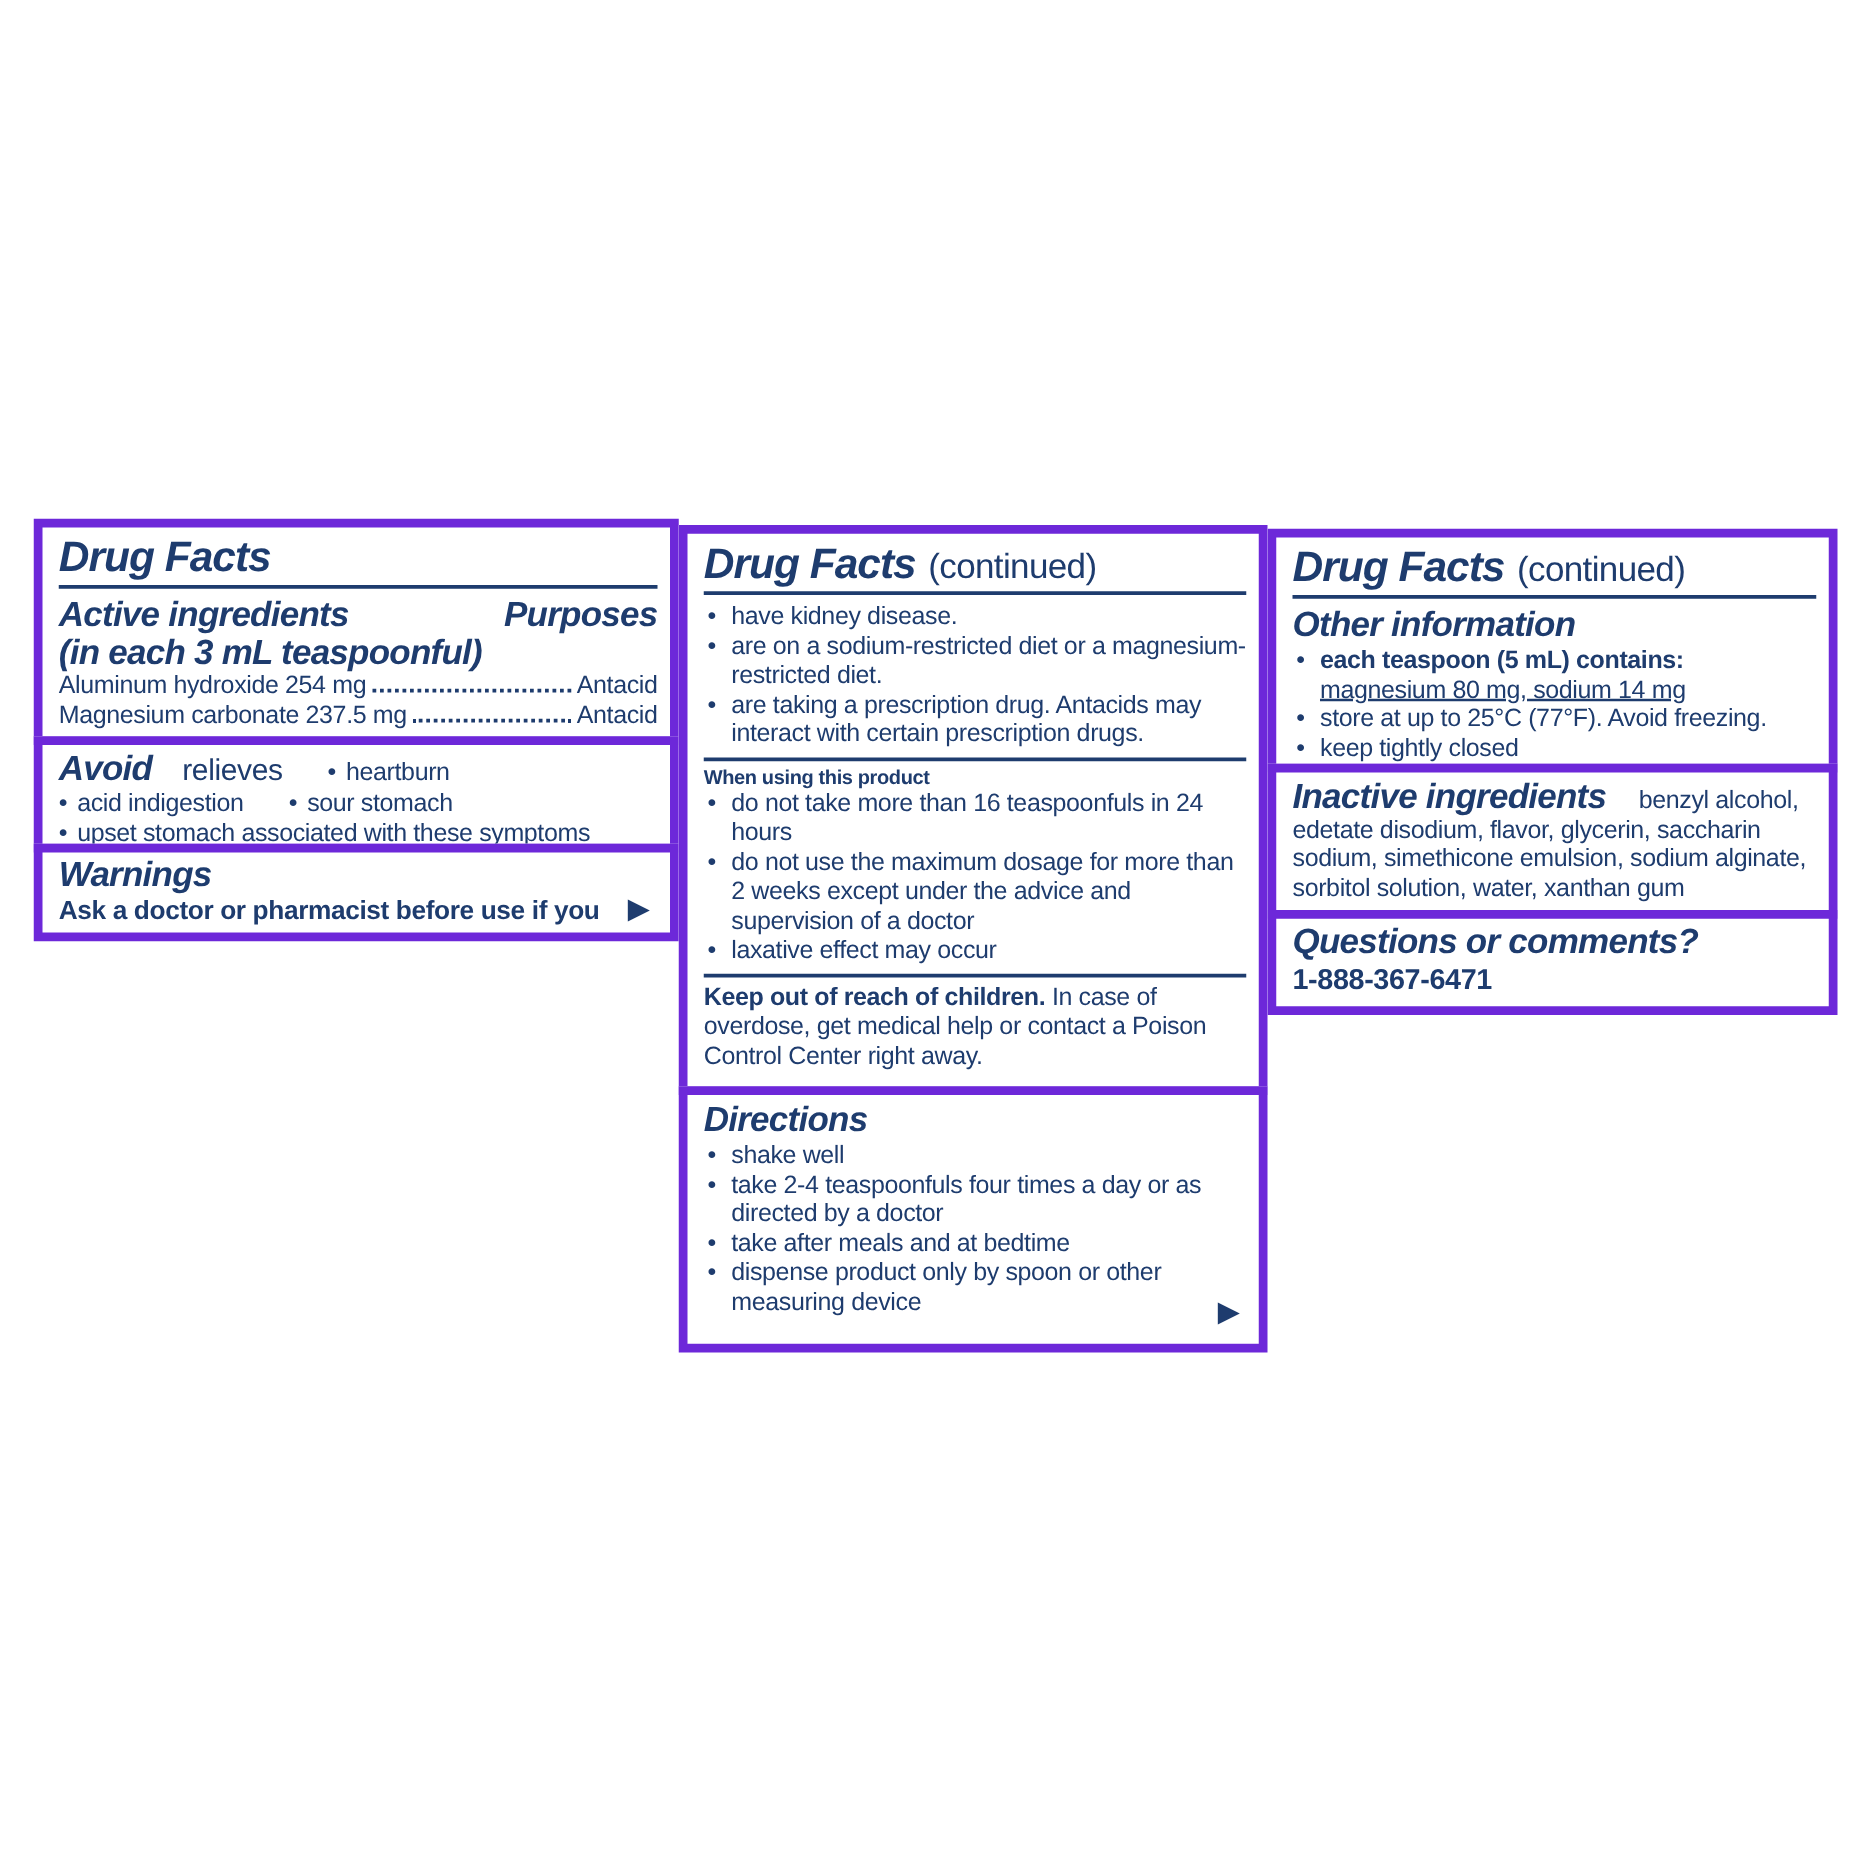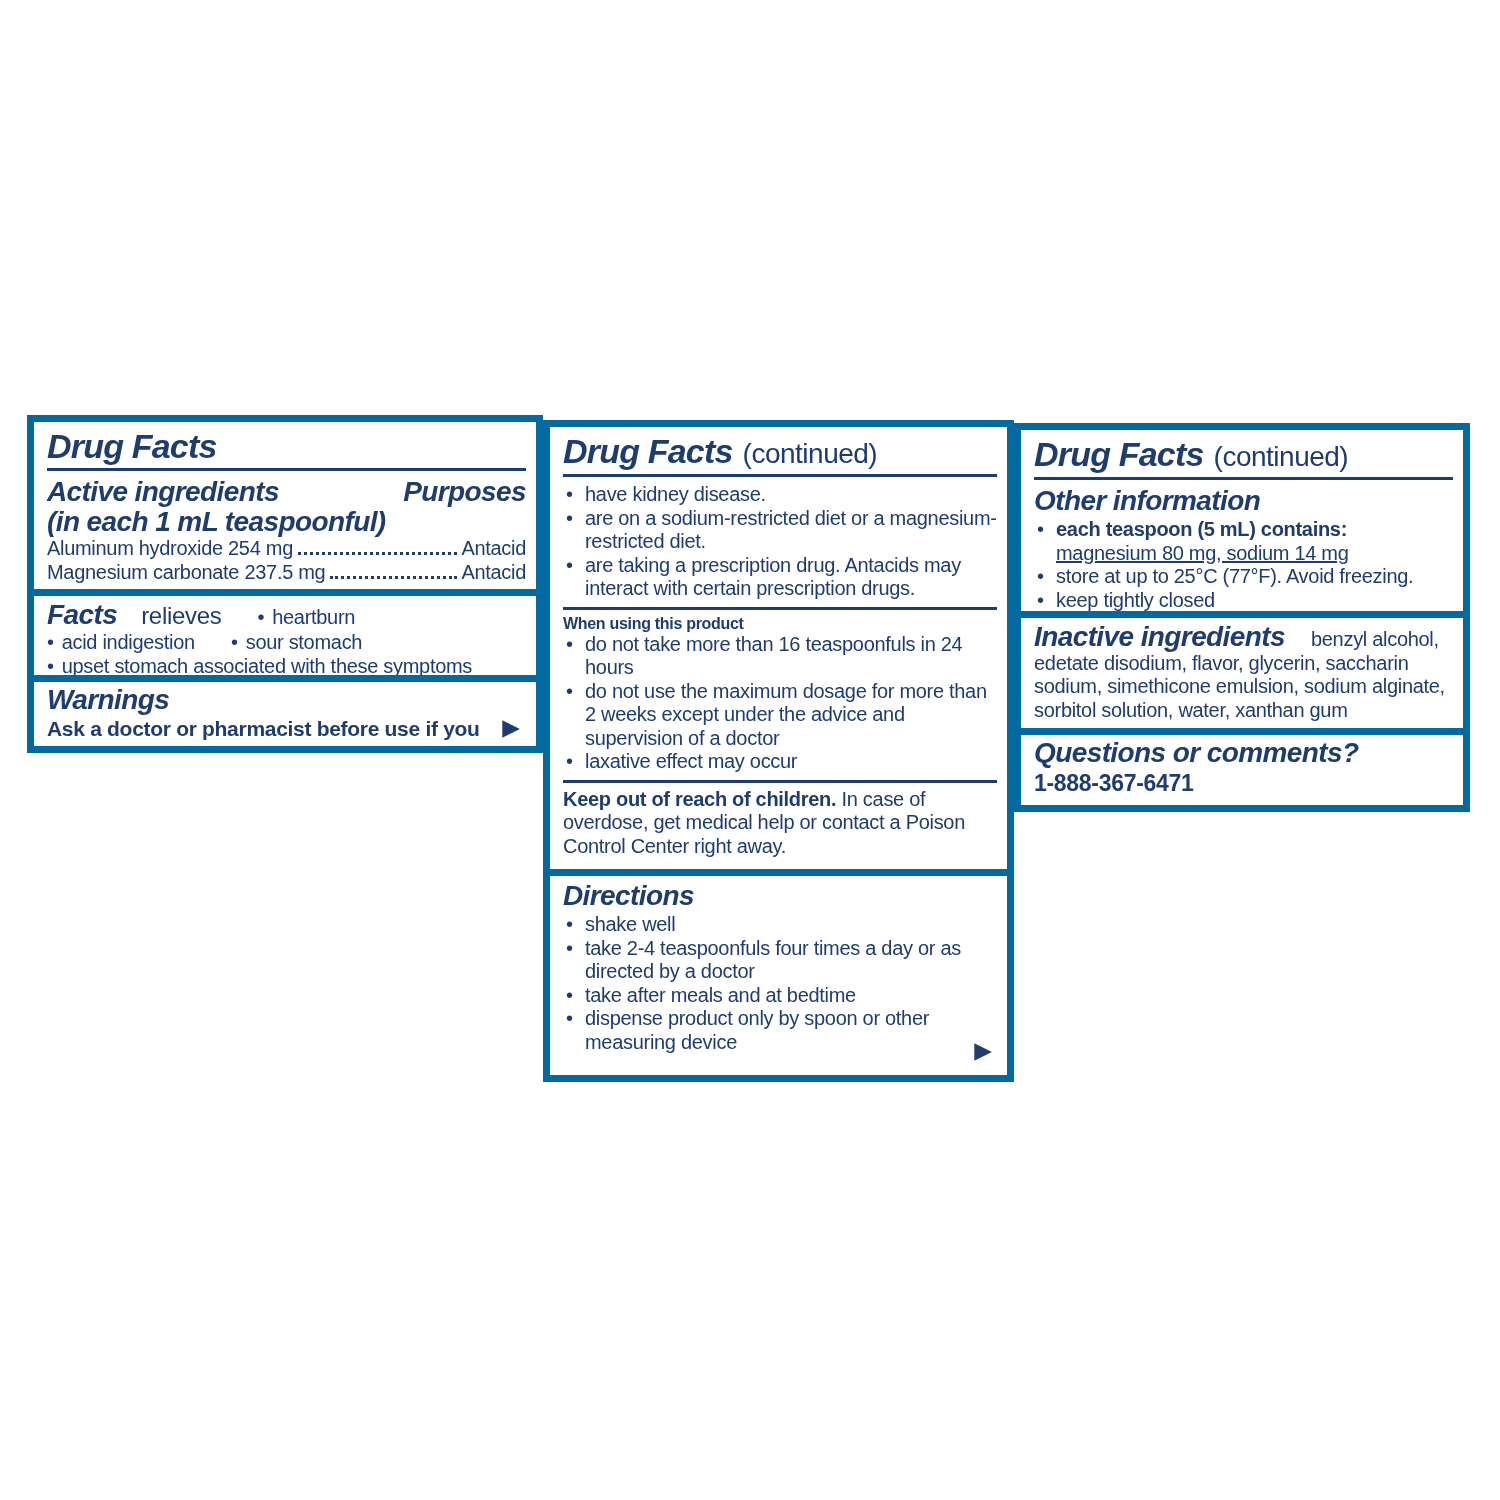--- a/index.html
+++ b/index.html
@@ -7,21 +7,21 @@
     position:relative; width:1500px; height:1500px; background:#ffffff;
     font-family:"Liberation Sans","DejaVu Sans",sans-serif;
     color:#1e3c6e; overflow:hidden;
   }
   .col { position:absolute; }
   #col1 { left:27px;  top:415px; width:516px; }
   #col2 { left:543px; top:420px; width:471px; }
   #col3 { left:1014px;top:423px; width:456px; }
 
   .box {
-    box-sizing:border-box; border:7px solid #0369a1; background:#ffffff;
+    box-sizing:border-box; border:7px solid #6d28d9; background:#ffffff;
     position:relative; overflow:hidden;
   }
   .box + .box { margin-top:-7px; }
   .pad { padding:7px 10px 5px 13px; }
 
   .df-title   { font-size:34px; font-weight:700; font-style:italic; letter-spacing:-0.8px; line-height:1.02; }
   .continued  { font-size:28px; font-weight:400; font-style:normal; letter-spacing:-0.5px; margin-left:10px; }
   .title-row  { display:flex; align-items:baseline; }
   .rule       { height:3px; background:#1e3c6e; margin:4px 0 6px 0; }
   .rule.mid   { margin:6px 0 5px 0; }
@@ -75,38 +75,38 @@
   <div class="col" id="col1">
 
     <div class="box" style="height:181px">
       <div class="pad">
         <div class="df-title">Drug Facts</div>
         <div class="rule"></div>
         <div class="head-flex">
           <span class="sec-head">Active ingredients</span>
           <span class="sec-head">Purposes</span>
         </div>
-        <div class="sec-head">(in each 1 mL teaspoonful)</div>
+        <div class="sec-head">(in each 3 mL teaspoonful)</div>
         <div class="ing-row">
           <span>Aluminum hydroxide 254 mg</span>
           <span class="leader"></span>
           <span>Antacid</span>
         </div>
         <div class="ing-row">
           <span>Magnesium carbonate 237.5 mg</span>
           <span class="leader"></span>
           <span>Antacid</span>
         </div>
       </div>
     </div>
 
     <div class="box" style="height:93px">
       <div class="pad" style="padding-top:4px">
         <div class="uses-row1">
-          <span class="sec-head">Facts</span>
+          <span class="sec-head">Avoid</span>
           <span class="uses-lead">relieves</span>
           <span class="inline-bullet">heartburn</span>
         </div>
         <div class="uses-row2">
           <span class="inline-bullet">acid indigestion</span>
           <span class="inline-bullet">sour stomach</span>
         </div>
         <div>
           <span class="inline-bullet">upset stomach associated with these symptoms</span>
         </div>

